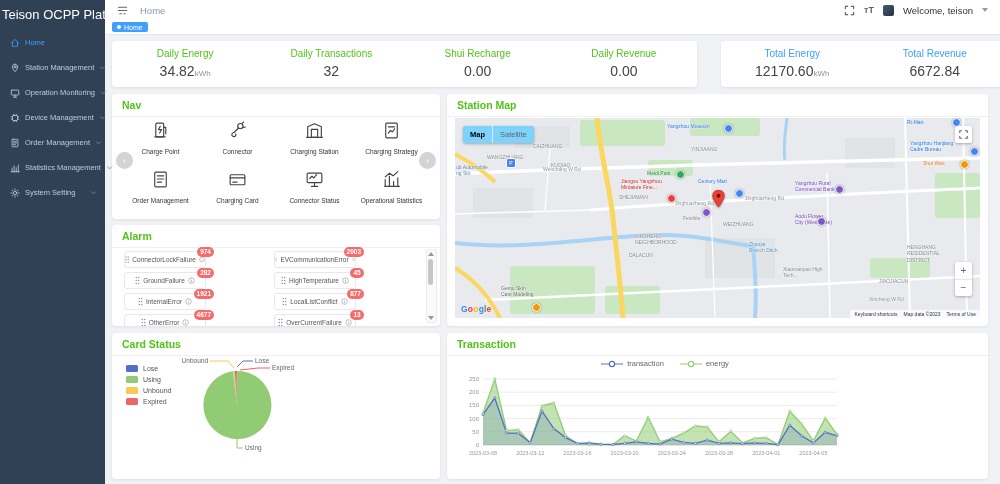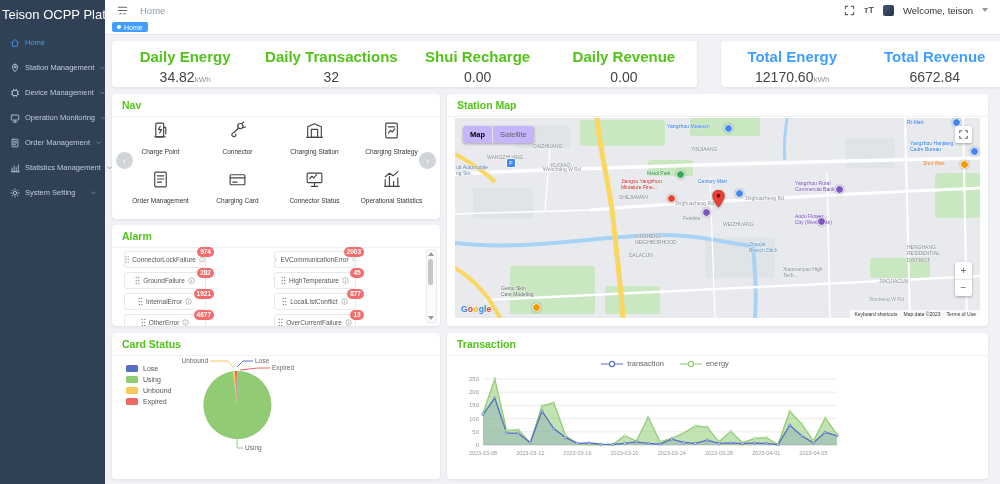--- a/index.html
+++ b/index.html
@@ -28,21 +28,21 @@
   .tag{position:absolute;left:7px;top:2px;height:10px;display:inline-flex;align-items:center;gap:3px;
        background:#409EFF;color:#fff;font-size:7px;padding:0 5px;border-radius:2px;cursor:pointer}
   .tag .dot{width:4px;height:4px;border-radius:50%;background:#fff}
   #content{position:absolute;left:0;top:35px;width:895px;height:449px;background:#f0f2f5}
   .card{position:absolute;background:#fff;border-radius:4px;box-shadow:0 1px 3px rgba(0,0,0,.08);overflow:hidden}
   .card-title{height:22px;line-height:22px;padding:0 10px;font-size:10.5px;font-weight:bold;color:#52c41a;border-bottom:1px solid #f0f0f0}
   
   #card-daily{left:7px;top:6px;width:585px;height:46px;display:flex}
   #card-total{left:616px;top:6px;width:285px;height:46px;display:flex}
   .stat{flex:1;text-align:center;padding-top:7px}
-  .stat .lbl{font-size:15px;font-weight:bold;color:#52c41a}
+  .stat .lbl{font-size:10px;font-weight:normal;color:#52c41a}
   .blue .lbl{color:#409EFF}
   .stat .val{font-size:14px;color:#444;margin-top:4px}
   .stat .unit{font-size:8px;color:#909399}
   
   #card-nav{left:7px;top:59px;width:328px;height:125px}
   #nav-grid{position:absolute;left:10px;top:26px;width:308px;display:grid;grid-template-columns:repeat(4,77px);row-gap:14px}
   .nav-item{text-align:center;cursor:pointer}
   .nav-ic{width:21px;height:21px}
   .nav-lbl{font-size:6.5px;color:#333;margin-top:3px;white-space:nowrap}
   .nav-arrow{position:absolute;top:58px;width:17px;height:17px;border-radius:50%;background:rgba(31,45,61,.20);
@@ -67,21 +67,21 @@
   #card-map{left:342px;top:59px;width:541px;height:232px}
   #map-area{position:absolute;left:8px;top:24px;width:525px;height:200px;background:#e8eaed;overflow:hidden;cursor:grab}
   #map-decor{position:absolute;left:0;top:0}
   .mlabel{position:absolute;font-size:5px;line-height:1.25;white-space:pre;z-index:2;
           text-shadow:0 0 2px #fff,0 0 2px #fff,0 0 1px #fff}
   .mpin{position:absolute;width:7px;height:7px;border-radius:50%;border:1.5px solid #fff;box-shadow:0 0 2px rgba(0,0,0,.4);z-index:2}
   .mp-square{position:absolute;width:8px;height:8px;border-radius:2px;background:#4285f4;color:#fff;font-size:5px;
              display:flex;align-items:center;justify-content:center;border:1px solid #fff;z-index:2}
   .marker{position:absolute;width:13px;height:18px;z-index:3;filter:drop-shadow(0 1px 1px rgba(0,0,0,.4))}
   #map-type{position:absolute;left:8px;top:8px;display:flex;z-index:4;box-shadow:0 1px 3px rgba(0,0,0,.3);border-radius:2px;overflow:hidden}
-  #map-type span{background:#c4b5fd;height:17px;line-height:17px;padding:0 7px;font-size:7.5px;cursor:pointer}
+  #map-type span{background:#7dd3fc;height:17px;line-height:17px;padding:0 7px;font-size:7.5px;cursor:pointer}
   #btn-map{font-weight:bold;color:#000}
   #btn-satellite{color:#666;border-left:1px solid #e6e6e6}
   #map-fullscreen{position:absolute;right:8px;top:8px;width:17px;height:17px;background:#fff;border-radius:2px;z-index:4;
                   box-shadow:0 1px 3px rgba(0,0,0,.3);display:flex;align-items:center;justify-content:center;cursor:pointer}
   #map-zoom{position:absolute;right:8px;bottom:22px;width:17px;height:34px;background:#fff;border-radius:2px;z-index:4;
             box-shadow:0 1px 3px rgba(0,0,0,.3);display:flex;flex-direction:column;cursor:pointer}
   #map-zoom span{flex:1;display:flex;align-items:center;justify-content:center;font-size:10px;color:#666}
   #map-zoom span:first-child{border-bottom:1px solid #e6e6e6}
   #google-logo{position:absolute;left:6px;bottom:4px;font-size:8.5px;font-weight:bold;z-index:4;letter-spacing:.2px}
   #map-attrib{position:absolute;right:0;bottom:0;z-index:4;display:flex;gap:6px;background:rgba(255,255,255,.75);
@@ -115,34 +115,34 @@
           <path d="M6 1.5C4 1.5 2.8 3 2.8 4.7 2.8 7 6 10.5 6 10.5S9.2 7 9.2 4.7C9.2 3 8 1.5 6 1.5Z"></path>
           <circle cx="6" cy="4.7" r="1.2"></circle>
         </svg>
         <span>Station Management</span>
         <svg class="chev" viewBox="0 0 8 8" fill="none" stroke="currentColor" stroke-width="1">
           <path d="M1.5 3l2.5 2.5L6.5 3"></path>
         </svg>
       </div>
       <div class="sb-item">
         <svg class="sb-ic" viewBox="0 0 12 12" fill="none" stroke="currentColor" stroke-width="1" stroke-linecap="round" stroke-linejoin="round">
+          <rect x="1.5" y="2.5" width="9" height="6" rx="1"></rect>
+          <path d="M4 11h4M6 8.5V11"></path>
+        </svg>
+        <span>Operation Monitoring</span>
+        <svg class="chev" viewBox="0 0 8 8" fill="none" stroke="currentColor" stroke-width="1">
+          <path d="M1.5 3l2.5 2.5L6.5 3"></path>
+        </svg>
+      </div>
+      <div class="sb-item">
+        <svg class="sb-ic" viewBox="0 0 12 12" fill="none" stroke="currentColor" stroke-width="1" stroke-linecap="round" stroke-linejoin="round">
           <rect x="3" y="3" width="6" height="6" rx="1"></rect>
           <path d="M4.5 1.5v1.5M7.5 1.5v1.5M4.5 9v1.5M7.5 9v1.5M1.5 4.5h1.5M1.5 7.5h1.5M9 4.5h1.5M9 7.5h1.5"></path>
         </svg>
         <span>Device Management</span>
-        <svg class="chev" viewBox="0 0 8 8" fill="none" stroke="currentColor" stroke-width="1">
-          <path d="M1.5 3l2.5 2.5L6.5 3"></path>
-        </svg>
-      </div>
-      <div class="sb-item">
-        <svg class="sb-ic" viewBox="0 0 12 12" fill="none" stroke="currentColor" stroke-width="1" stroke-linecap="round" stroke-linejoin="round">
-          <rect x="1.5" y="2.5" width="9" height="6" rx="1"></rect>
-          <path d="M4 11h4M6 8.5V11"></path>
-        </svg>
-        <span>Operation Monitoring</span>
         <svg class="chev" viewBox="0 0 8 8" fill="none" stroke="currentColor" stroke-width="1">
           <path d="M1.5 3l2.5 2.5L6.5 3"></path>
         </svg>
       </div>
       <div class="sb-item">
         <svg class="sb-ic" viewBox="0 0 12 12" fill="none" stroke="currentColor" stroke-width="1" stroke-linecap="round" stroke-linejoin="round">
           <rect x="2.5" y="1.5" width="7" height="9" rx="0.8"></rect>
           <path d="M4.2 4h3.6M4.2 6h3.6M4.2 8h2.4"></path>
         </svg>
         <span>Order Management</span>

